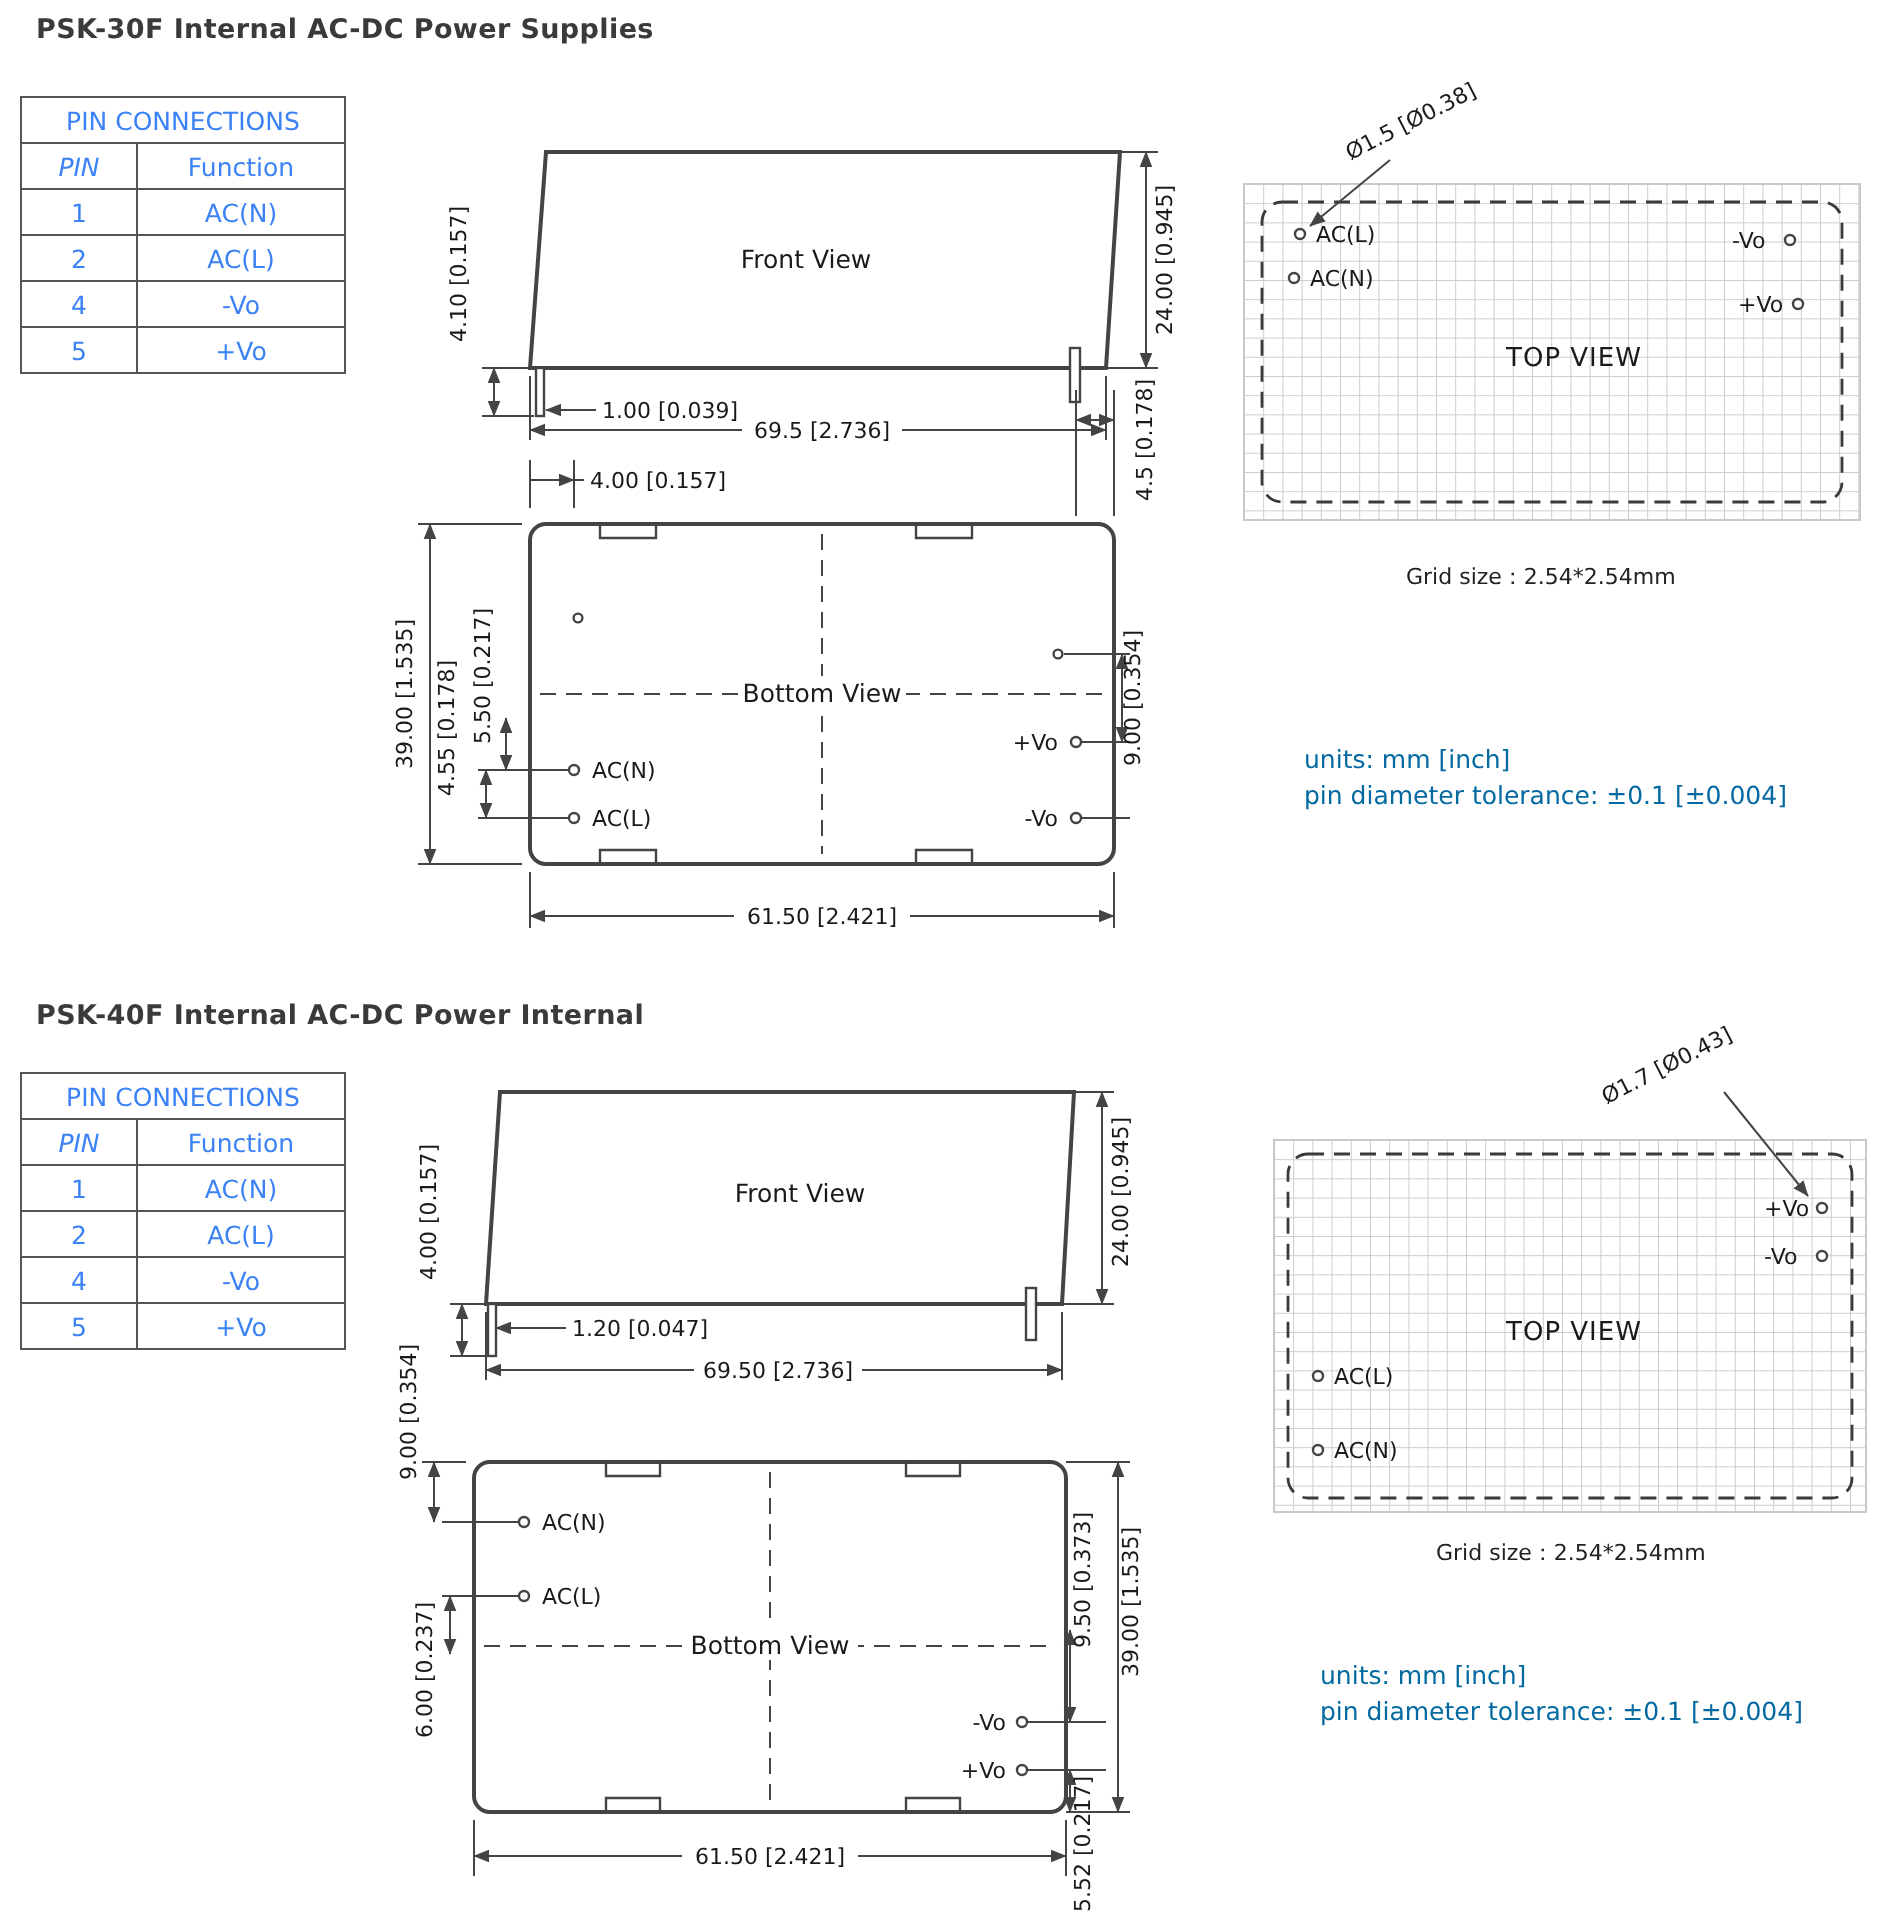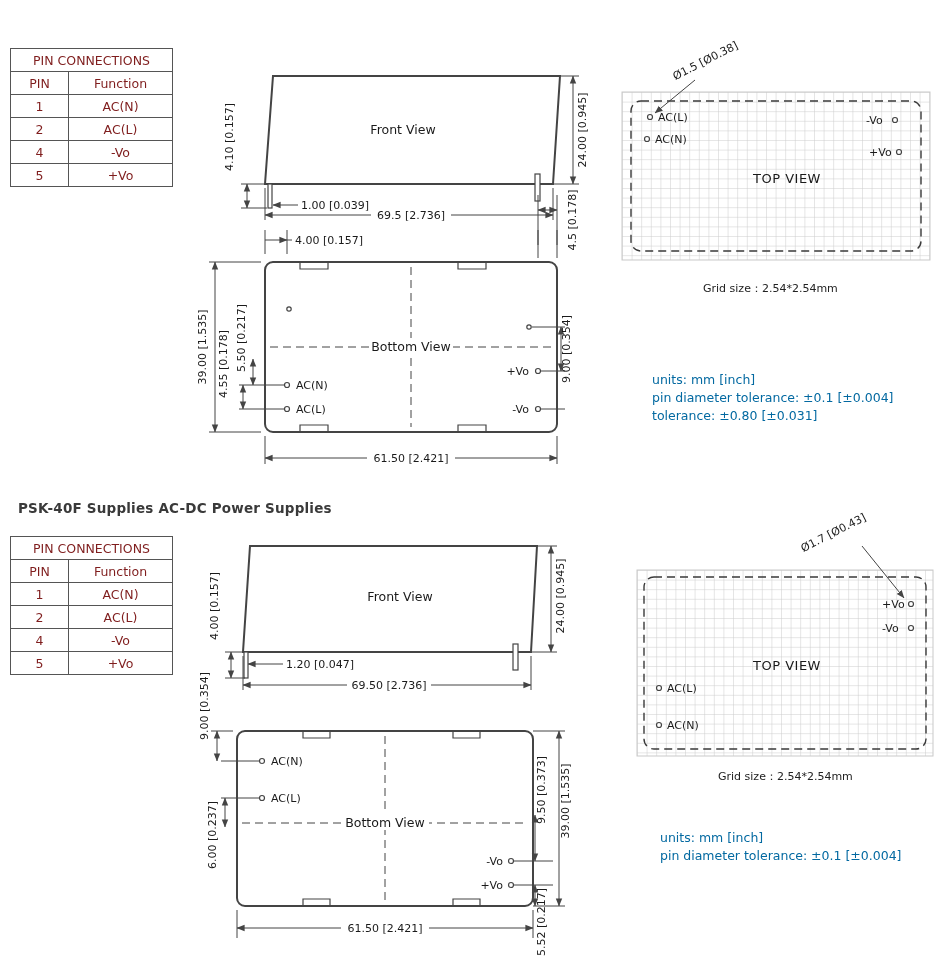--- a/index.html
+++ b/index.html
@@ -1,23 +1,23 @@
 <!DOCTYPE html>
 <html><head>
 <meta charset="utf-8">
 <style>
   * { margin:0; padding:0; box-sizing:border-box; }
   html,body { background:#fff; }
   body { font-family:"DejaVu Sans","Liberation Sans",sans-serif; color:#222; }
   .page { position:relative; width:952px; height:966px; background:#ffffff; overflow:hidden; }
   .abs { position:absolute; }
   .sec-title { font-size:13.5px; font-weight:bold; color:#3a3a3a; letter-spacing:.2px; }
-  table.pins { border-collapse:collapse; font-size:12.5px; color:#7f1d1d; background:#fff; }
+  table.pins { border-collapse:collapse; font-size:12.5px; color:#3b82f6; background:#fff; }
   table.pins td { border:1px solid #555; text-align:center; height:23px; padding:0 4px; }
-  table.pins td.c-pin { width:58px; }
+  table.pins td.c-pin { width:58px;font-style:italic; }
   table.pins td.c-fn { width:104px; }
   svg { overflow:visible; }
   svg text { font-family:"DejaVu Sans","Liberation Sans",sans-serif; font-size:11px; fill:#1a1a1a; }
   svg text.lbl { font-size:12.5px; }
   svg text.big { font-size:13px; letter-spacing:.5px; }
   .ln  { stroke:#444; stroke-width:1.2; fill:none; }
   .th2 { stroke:#444; stroke-width:2; fill:none; }
   .dim { stroke:#444; stroke-width:1; fill:none; }
   .dash { stroke-dasharray:8 5; }
   .outl { stroke:#3a3a3a; stroke-width:1.4; fill:none; stroke-dasharray:8 5; }
@@ -36,20 +36,21 @@
     <defs>
       <marker id="ar" viewBox="0 0 10 10" refX="9.5" refY="5" markerWidth="8" markerHeight="8" orient="auto-start-reverse">
         <path d="M0,1 L10,5 L0,9 z" fill="#444"></path>
       </marker>
       <pattern id="gridp" x="7" y="52" width="9.6" height="9.6" patternUnits="userSpaceOnUse">
         <path d="M9.6,0 L0,0 L0,9.6" fill="none" stroke="#cccccc" stroke-width="1"></path>
       </pattern>
     </defs>
   </svg>
 
+  <div class="abs sec-title" style="left:18px;top:7px">PSK-30F Internal AC-DC Power Supplies</div>
 
   <table class="pins abs" style="left:10px;top:48px">
     <tbody>
         <tr>
       <td colspan="2">PIN CONNECTIONS</td>
     </tr>
     <tr>
       <td class="c-pin">PIN</td>
       <td class="c-fn">Function</td>
     </tr>
@@ -184,24 +185,23 @@
     <text x="254" y="116">+Vo</text>
     <circle class="pin-c" cx="284" cy="112" r="2.5"></circle>
     <text class="big" x="172" y="143" text-anchor="middle">TOP VIEW</text>
   </svg>
 
   <div class="gridnote abs" style="left:703px;top:281px">Grid size：2.54*2.54mm</div>
 
   <div class="note abs" style="left:652px;top:371px">
     <div>units: mm [inch]</div>
     <div>pin diameter tolerance: ±0.1 [±0.004]</div>
-    <div>tolerance: ±0.80 [±0.031]</div>
   </div>
 
-  <div class="abs sec-title" style="left:18px;top:500px">PSK-40F Supplies AC-DC Power Supplies</div>
+  <div class="abs sec-title" style="left:18px;top:500px">PSK-40F Internal AC-DC Power Internal</div>
 
   <table class="pins abs" style="left:10px;top:536px">
     <tbody>
         <tr>
       <td colspan="2">PIN CONNECTIONS</td>
     </tr>
     <tr>
       <td class="c-pin">PIN</td>
       <td class="c-fn">Function</td>
     </tr>

